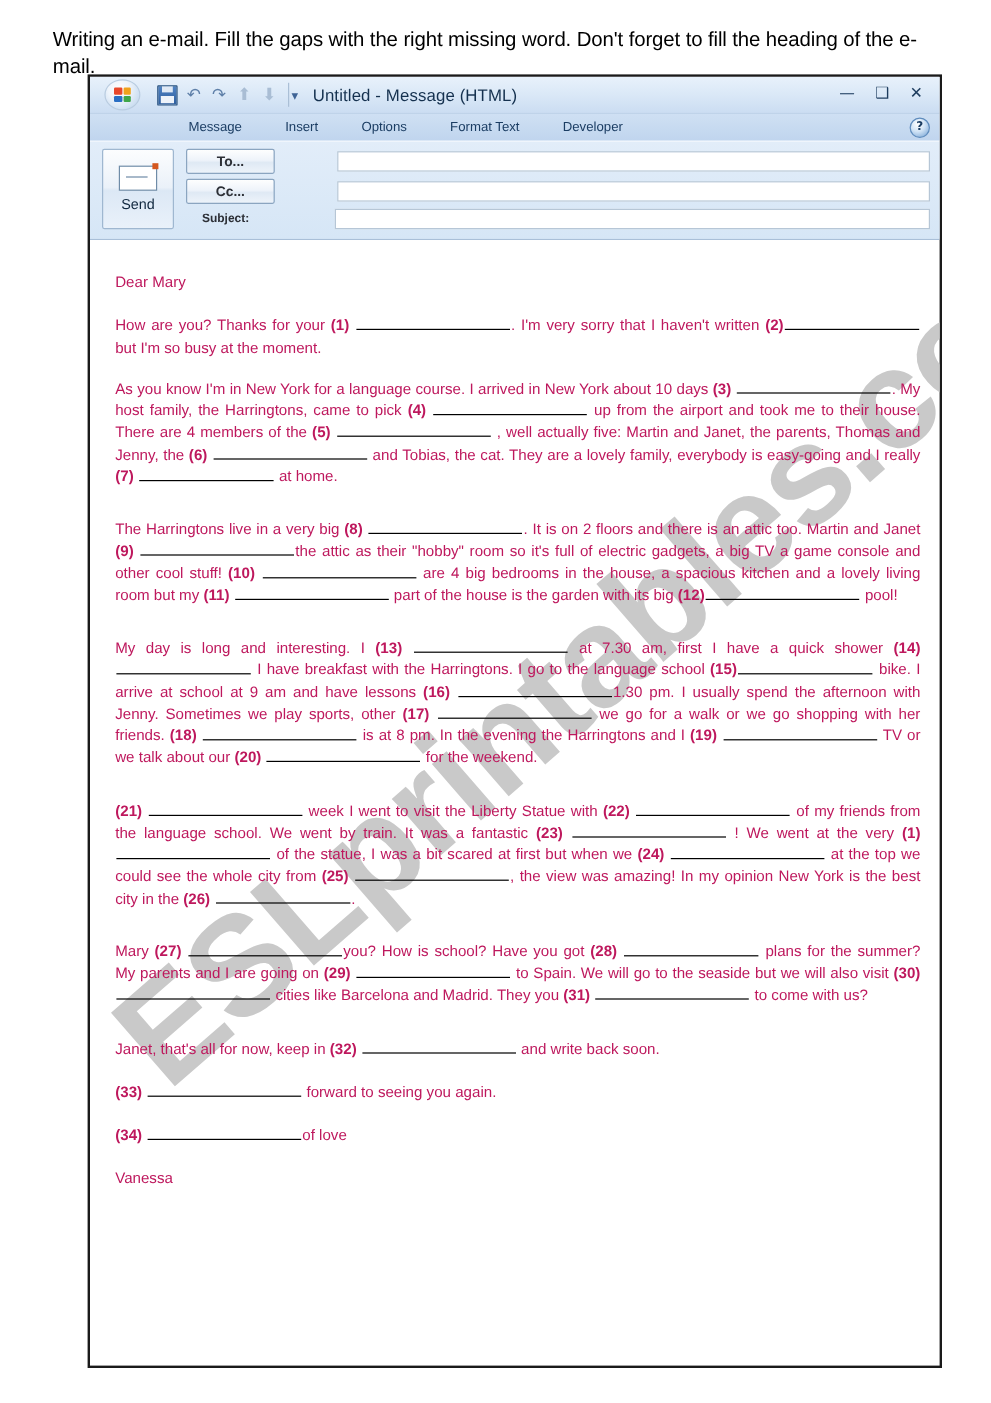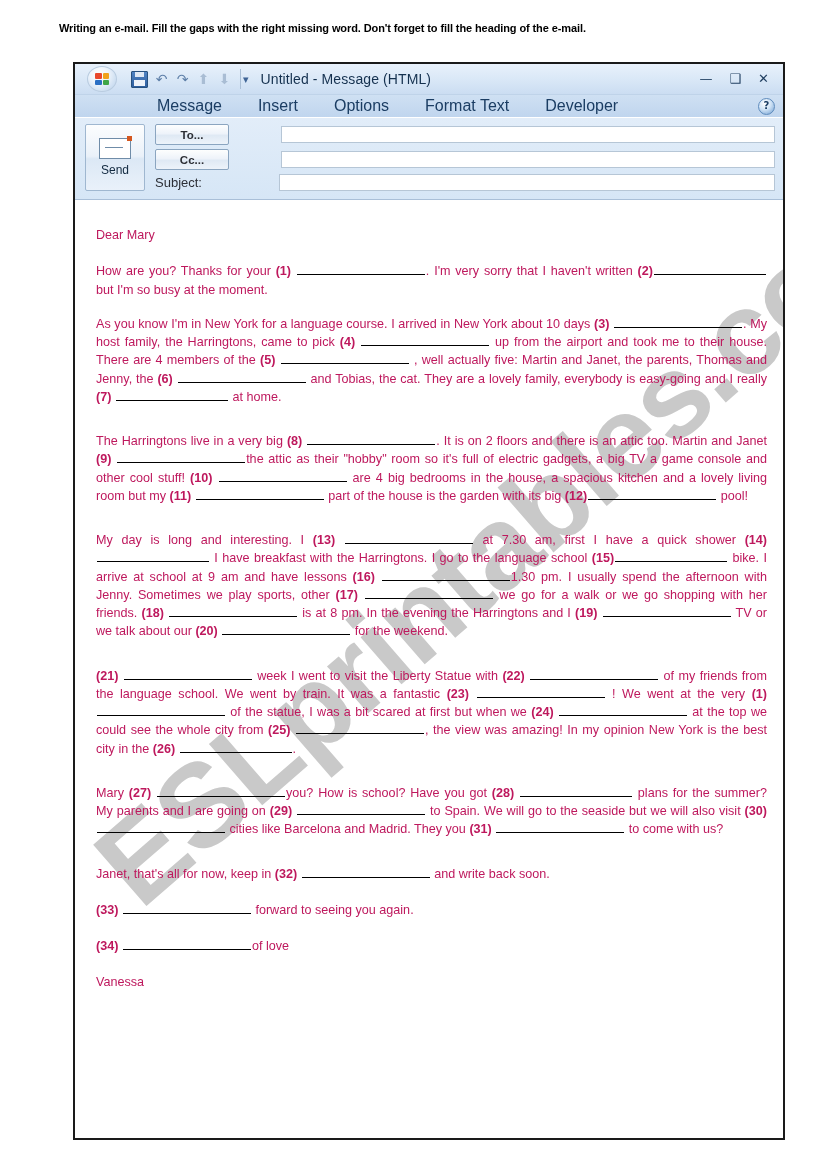--- a/index.html
+++ b/index.html
@@ -12,25 +12,25 @@
     height: 1169px;
     font-family: "Liberation Sans", sans-serif;
     color: #000000;
     position: relative;
     overflow: hidden;
   }
 
   
   .instruction {
     position: absolute;
-    left: 59px;
+    left: 44px;
     top: 21px;
     width: 730px;
-    font-size: 11px;
-    font-weight: bold;
+    font-size: 17px;
+    font-weight: normal;
     line-height: 1.36;
     letter-spacing: -0.1px;
   }
 
   
   .page-frame {
     position: absolute;
     left: 73px;
     top: 62px;
     width: 712px;
@@ -130,21 +130,21 @@
     height: 22px;
     display: flex;
     align-items: center;
     padding-left: 64px;
     gap: 0px;
     background: linear-gradient(to bottom, #cfe0f3 0%, #c0d5ee 100%);
     border-top: 1px solid #bfd3e9;
     position: relative;
   }
   .tab {
-    font-size: 16px;
+    font-size: 11px;
     color: #1b3d63;
     padding: 0 18px;
     white-space: nowrap;
   }
   .help-icon {
     position: absolute; right: 8px; top: 3px;
     width: 15px; height: 15px; border-radius: 50%;
     background: radial-gradient(circle at 38% 30%, #ffffff 0%, #cfe2f5 45%, #6f9ed1 100%);
     border: 1px solid #5f8cbd;
     color: #1b3d63; font-size: 10px; font-weight: bold;
@@ -189,22 +189,22 @@
   .addr-btn {
     width: 72px; height: 19px;
     background: linear-gradient(to bottom, #fdfefe 0%, #eef3fa 45%, #dfe9f4 55%, #edf3fa 100%);
     border: 1px solid #8ba5c0;
     border-radius: 2px;
     font-size: 11.5px; font-weight: bold; color: #2c2f36;
     display: flex; align-items: center; justify-content: center;
     flex: 0 0 auto;
   }
   .subject-label {
-    width: 72px; font-size: 13px; font-weight: normal; color: #2c2f36;
-    text-align: left; padding-right: 6px; box-sizing: border-box;
+    width: 72px; font-size: 10px; font-weight: bold; color: #2c2f36;
+    text-align: center; padding-right: 6px; box-sizing: border-box;
     flex: 0 0 auto;
   }
   .field-input {
     flex: 1 1 auto; height: 17px; margin-left: 8px;
     background: #ffffff;
     border: 1px solid #b6c6d6;
     box-sizing: border-box;
   }
 
   

